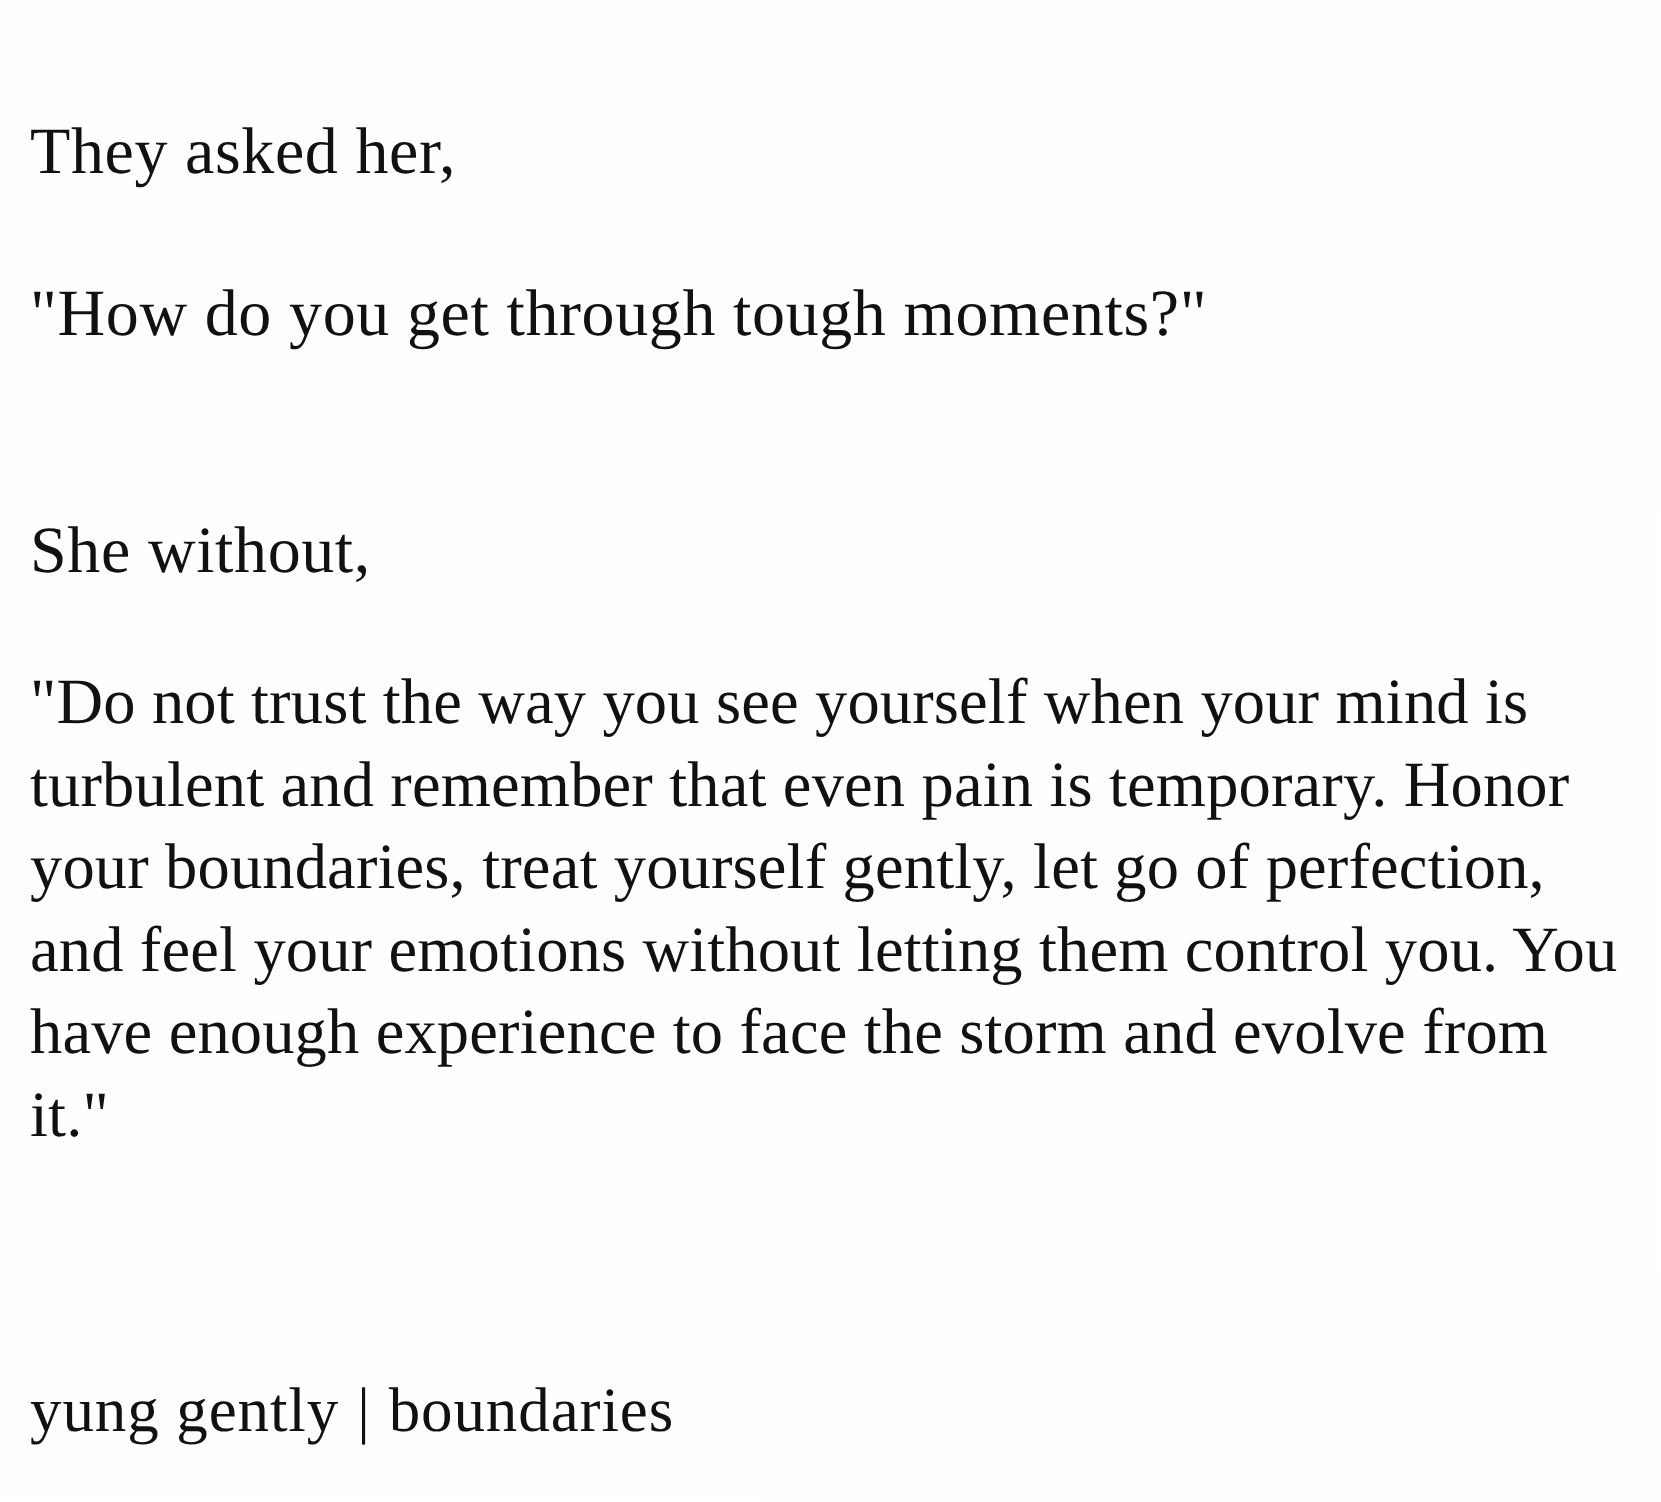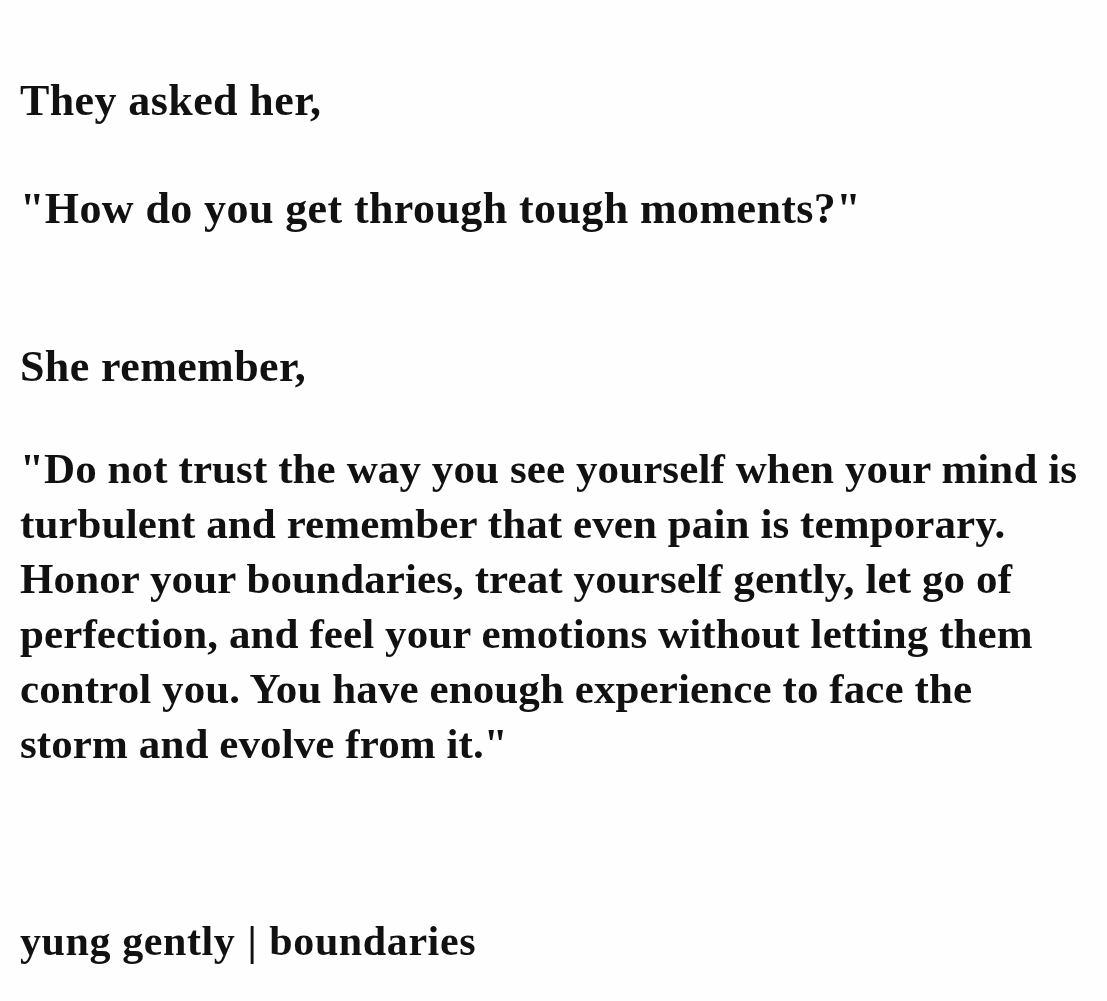--- a/index.html
+++ b/index.html
@@ -14,21 +14,20 @@
     font-family: "Liberation Serif", "DejaVu Serif", serif;
     color: #111111;
   }
   .page {
     position: relative;
     width: 1107px;
     height: 1001px;
     background: #fefefe;
     box-sizing: border-box;
     padding: 78px 36px 0 20px;
-    font-weight: bold;
   }
   .line-question-intro {
     font-size: 44px;
     line-height: 1.05;
     letter-spacing: 0.4px;
     margin: 0 0 62px 0;
     white-space: nowrap;
   }
   .line-question {
     font-size: 44px;
@@ -67,21 +66,21 @@
 </style>
 </head>
 <body>
 
 <div class="page">
 
   <p class="line-question-intro">They asked her,</p>
 
   <p class="line-question">"How do you get through tough moments?"</p>
 
-  <p class="line-answer-intro">She remember,</p>
+  <p class="line-answer-intro">She without,</p>
 
   <p class="answer-body">"Do not trust the way you see yourself when your mind is turbulent and remember that even pain is temporary. Honor your boundaries, treat yourself gently, let go of perfection, and feel your emotions without letting them control you. You have enough experience to face the storm and evolve from it."</p>
 
   <div class="attribution">
     <span>yung gently</span><span class="attr-sep">|</span><span>boundaries</span>
   </div>
 
 </div>
 
 </body></html>

